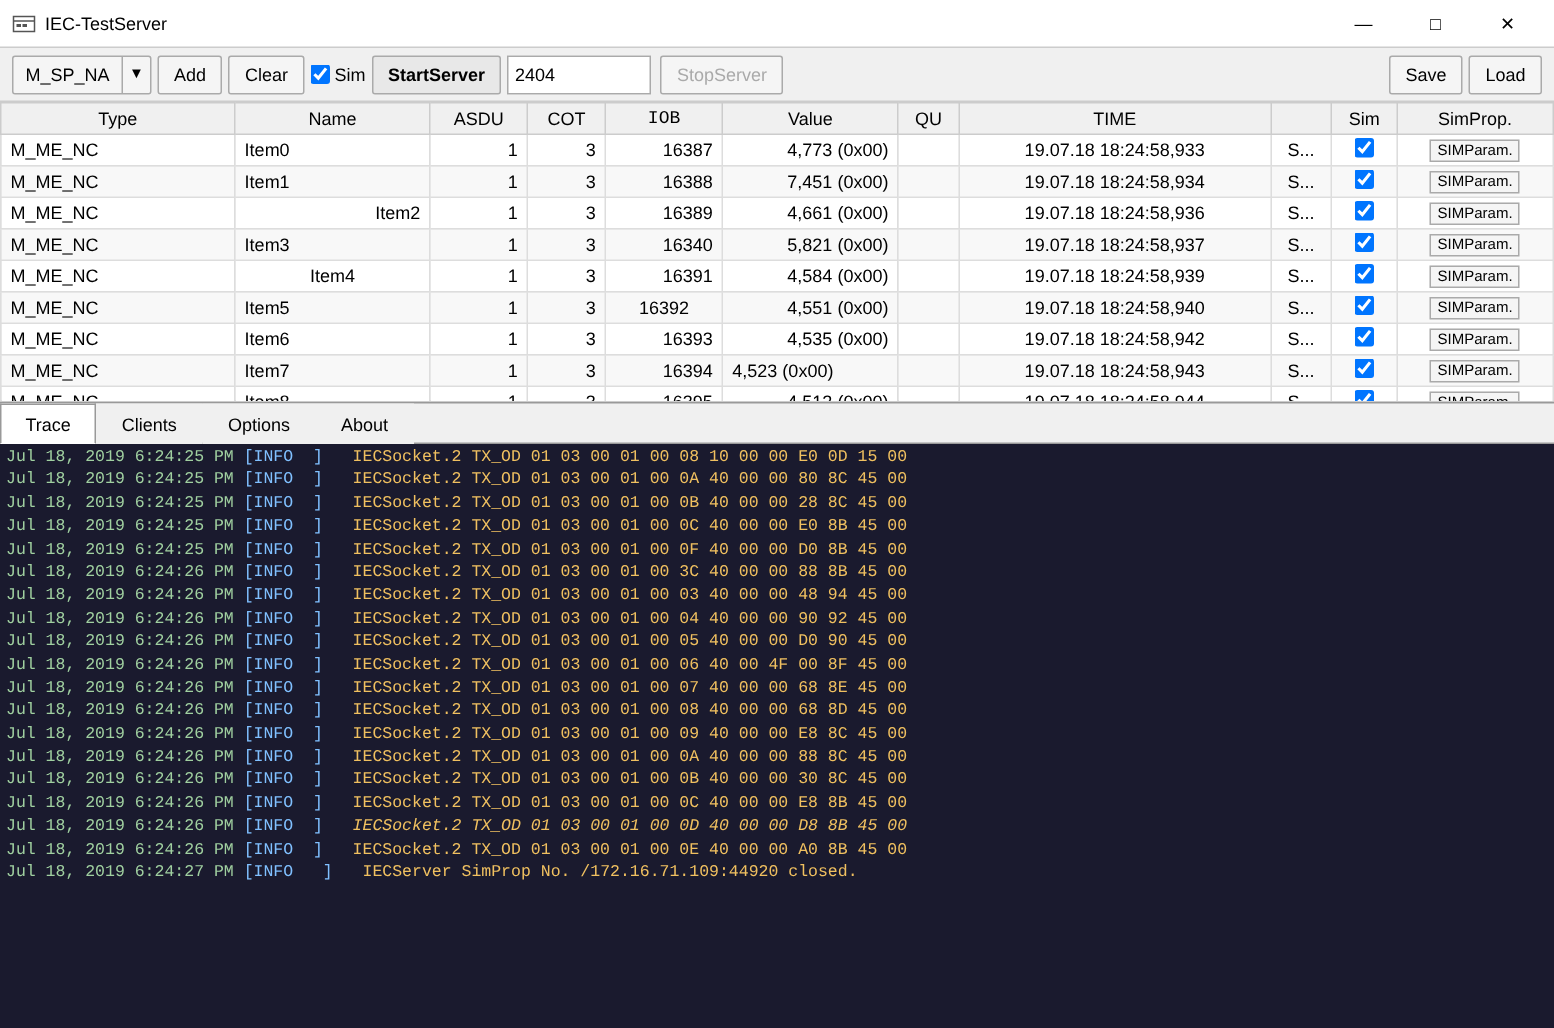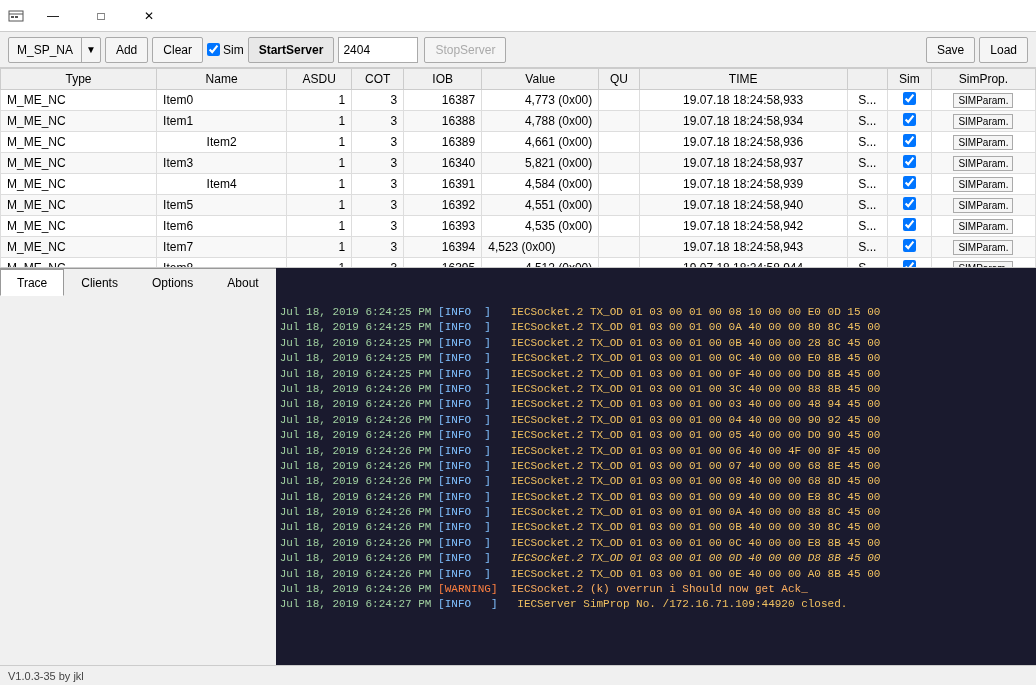--- a/index.html
+++ b/index.html
@@ -98,21 +98,21 @@
       font-size: 10px;
     }
     .checkbox-label {
       display: flex;
       align-items: center;
       gap: 3px;
       font-size: 12px;
     }
     .port-input {
       height: 26px;
-      width: 80px;
+      width: 96px;
       border: 1px solid #aaa;
       padding: 0 4px;
       font-size: 12px;
       background: #fff;
     }
     .data-table {
       width: 100%;
       border-collapse: collapse;
       font-size: 12px;
     }
@@ -130,21 +130,21 @@
       white-space: nowrap;
       overflow: hidden;
     }
     .data-table tr:nth-child(odd) td { background: #fff; }
     .data-table tr:nth-child(even) td { background: #f8f8f8; }
 
     .col-type { width: 120px; }
     .col-name { width: 100px; }
     .col-asdu { width: 50px; text-align: right; }
     .col-cot { width: 40px; text-align: right; }
-    .col-iob { width: 60px; text-align: right; }
+    .col-iob { width: 60px; text-align: right; font-family: Liberation Mono, monospace; }
     .col-value { width: 90px; text-align: right; }
     .col-qu { width: 30px; text-align: right; }
     .col-time { width: 160px; text-align: center; }
     .col-s { width: 30px; text-align: center; }
     .col-sim { width: 30px; text-align: center; }
     .col-simprop { width: 80px; text-align: center; }
 
     .tabs-bar {
       display: flex;
       background: #f0f0f0;
@@ -171,21 +171,20 @@
     }
 
     .log-panel {
       background: #1a1a2e;
       color: #d4d4d4;
       font-family: 'Courier New', monospace;
       font-size: 11px;
       overflow-y: auto;
       flex: 1;
       padding: 2px 4px;
-      margin-top: 35px;
     }
     .log-line {
       line-height: 1.4;
       white-space: pre;
     }
 
     .status-bar {
       background: #f0f0f0;
       border-top: 1px solid #ccc;
       height: 20px;
@@ -202,21 +201,21 @@
       height: calc(685px - 32px);
     }
 
     .table-wrapper {
       position: relative;
       overflow: hidden;
     }
 
     .bottom-section {
       display: flex;
-      flex-direction: row;
+      flex-direction: column;
       flex: 1;
       min-height: 0;
     }
 
     .log-wrapper {
       flex: 1;
       overflow: hidden;
       position: relative;
       background: #1a1a2e;
     }
@@ -226,20 +225,21 @@
 
 <div class="title-bar">
   <div class="title-bar-icon">
     <svg width="16" height="16" viewBox="0 0 16 16">
       <rect x="1" y="3" width="14" height="10" fill="none" stroke="#555" stroke-width="1"></rect>
       <line x1="1" y1="6" x2="15" y2="6" stroke="#555" stroke-width="1"></line>
       <rect x="3" y="8" width="3" height="2" fill="#555"></rect>
       <rect x="7" y="8" width="3" height="2" fill="#555"></rect>
     </svg>
   </div>
+  <span class="title-bar-text">IEC-TestServer</span>
   <div class="title-bar-controls">
     <button class="title-bar-btn">—</button>
     <button class="title-bar-btn">□</button>
     <button class="title-bar-btn close">✕</button>
   </div>
 </div>
 
 <div class="main-content">
 
   <div class="toolbar">
@@ -291,30 +291,30 @@
             <td style="text-align: center;">S...</td>
             <td style="text-align: center;"><input type="checkbox" checked="" style=""></td>
             <td style="text-align: center;"><button style="font-size: 10px; padding: 1px 4px; cursor: pointer; border: 1px solid rgb(170, 170, 170); background: rgb(245, 245, 245);">SIMParam.</button></td>
           </tr>
           <tr>
             <td style="text-align: left;">M_ME_NC</td>
             <td style="text-align: left;">Item1</td>
             <td style="text-align: right;">1</td>
             <td style="text-align: right;">3</td>
             <td style="text-align: right;">16388</td>
-            <td style="text-align: right;">4,788 (0x00)</td>
+            <td style="text-align: right;">7,451 (0x00)</td>
             <td style="text-align: right;"></td>
             <td style="text-align: center;">19.07.18  18:24:58,934</td>
             <td style="text-align: center;">S...</td>
             <td style="text-align: center;"><input type="checkbox" checked="" style=""></td>
             <td style="text-align: center;"><button style="font-size: 10px; padding: 1px 4px; cursor: pointer; border: 1px solid rgb(170, 170, 170); background: rgb(245, 245, 245);">SIMParam.</button></td>
           </tr>
           <tr>
             <td style="text-align: left;">M_ME_NC</td>
-            <td style="text-align: center;">Item2</td>
+            <td style="text-align: right;">Item2</td>
             <td style="text-align: right;">1</td>
             <td style="text-align: right;">3</td>
             <td style="text-align: right;">16389</td>
             <td style="text-align: right;">4,661 (0x00)</td>
             <td style="text-align: right;"></td>
             <td style="text-align: center;">19.07.18  18:24:58,936</td>
             <td style="text-align: center;">S...</td>
             <td style="text-align: center;"><input type="checkbox" checked="" style=""></td>
             <td style="text-align: center;"><button style="font-size: 10px; padding: 1px 4px; cursor: pointer; border: 1px solid rgb(170, 170, 170); background: rgb(245, 245, 245);">SIMParam.</button></td>
           </tr>
@@ -342,21 +342,21 @@
             <td style="text-align: center;">19.07.18  18:24:58,939</td>
             <td style="text-align: center;">S...</td>
             <td style="text-align: center;"><input type="checkbox" checked="" style=""></td>
             <td style="text-align: center;"><button style="font-size: 10px; padding: 1px 4px; cursor: pointer; border: 1px solid rgb(170, 170, 170); background: rgb(245, 245, 245);">SIMParam.</button></td>
           </tr>
           <tr>
             <td style="text-align: left;">M_ME_NC</td>
             <td style="text-align: left;">Item5</td>
             <td style="text-align: right;">1</td>
             <td style="text-align: right;">3</td>
-            <td style="text-align: right;">16392</td>
+            <td style="text-align: center;">16392</td>
             <td style="text-align: right;">4,551 (0x00)</td>
             <td style="text-align: right;"></td>
             <td style="text-align: center;">19.07.18  18:24:58,940</td>
             <td style="text-align: center;">S...</td>
             <td style="text-align: center;"><input type="checkbox" checked="" style=""></td>
             <td style="text-align: center;"><button style="font-size: 10px; padding: 1px 4px; cursor: pointer; border: 1px solid rgb(170, 170, 170); background: rgb(245, 245, 245);">SIMParam.</button></td>
           </tr>
           <tr>
             <td style="text-align: left;">M_ME_NC</td>
             <td style="text-align: left;">Item6</td>
@@ -422,22 +422,18 @@
           <div class="log-line"><span style="color:#a0d0a0;">Jul 18, 2019 6:24:26 PM</span> <span style="color:#80c0ff;">[INFO  ]</span>  <span style="color:#f0c060;"> IECSocket.2 TX_OD 01 03 00 01 00 05 40 00 00 D0 90 45 00</span></div>
           <div class="log-line"><span style="color:#a0d0a0;">Jul 18, 2019 6:24:26 PM</span> <span style="color:#80c0ff;">[INFO  ]</span>  <span style="color:#f0c060;"> IECSocket.2 TX_OD 01 03 00 01 00 06 40 00 4F 00 8F 45 00</span></div>
           <div class="log-line"><span style="color:#a0d0a0;">Jul 18, 2019 6:24:26 PM</span> <span style="color:#80c0ff;">[INFO  ]</span>  <span style="color:#f0c060;"> IECSocket.2 TX_OD 01 03 00 01 00 07 40 00 00 68 8E 45 00</span></div>
           <div class="log-line"><span style="color:#a0d0a0;">Jul 18, 2019 6:24:26 PM</span> <span style="color:#80c0ff;">[INFO  ]</span>  <span style="color:#f0c060;"> IECSocket.2 TX_OD 01 03 00 01 00 08 40 00 00 68 8D 45 00</span></div>
           <div class="log-line"><span style="color:#a0d0a0;">Jul 18, 2019 6:24:26 PM</span> <span style="color:#80c0ff;">[INFO  ]</span>  <span style="color:#f0c060;"> IECSocket.2 TX_OD 01 03 00 01 00 09 40 00 00 E8 8C 45 00</span></div>
           <div class="log-line"><span style="color:#a0d0a0;">Jul 18, 2019 6:24:26 PM</span> <span style="color:#80c0ff;">[INFO  ]</span>  <span style="color:#f0c060;"> IECSocket.2 TX_OD 01 03 00 01 00 0A 40 00 00 88 8C 45 00</span></div>
           <div class="log-line"><span style="color:#a0d0a0;">Jul 18, 2019 6:24:26 PM</span> <span style="color:#80c0ff;">[INFO  ]</span>  <span style="color:#f0c060;"> IECSocket.2 TX_OD 01 03 00 01 00 0B 40 00 00 30 8C 45 00</span></div>
           <div class="log-line"><span style="color:#a0d0a0;">Jul 18, 2019 6:24:26 PM</span> <span style="color:#80c0ff;">[INFO  ]</span>  <span style="color:#f0c060;"> IECSocket.2 TX_OD 01 03 00 01 00 0C 40 00 00 E8 8B 45 00</span></div>
           <div class="log-line"><span style="color:#a0d0a0;">Jul 18, 2019 6:24:26 PM</span> <span style="color:#80c0ff;">[INFO  ]</span>  <span style="color:#f0c060;font-style:italic;"> IECSocket.2 TX_OD 01 03 00 01 00 0D 40 00 00 D8 8B 45 00</span></div>
           <div class="log-line"><span style="color:#a0d0a0;">Jul 18, 2019 6:24:26 PM</span> <span style="color:#80c0ff;">[INFO  ]</span>  <span style="color:#f0c060;"> IECSocket.2 TX_OD 01 03 00 01 00 0E 40 00 00 A0 8B 45 00</span></div>
-          <div class="log-line" style="color: rgb(255, 176, 96);"><span style="color:#a0d0a0;">Jul 18, 2019 6:24:26 PM</span> <span style="color:#ff8040;">[WARNING]</span>  IECSocket.2 (k) overrun i Should now get Ack_</div>
           <div class="log-line"><span style="color:#a0d0a0;">Jul 18, 2019 6:24:27 PM</span> <span style="color:#80c0ff;">[INFO   ]</span>  <span style="color:#f0c060;"> IECServer SimProp No. /172.16.71.109:44920 closed.</span></div>
         </div>
     </div>
   </div>
 
-  <div class="status-bar">
-    <span>V1.0.3-35 by jkl</span>
-  </div>
 </div>
 
 </body></html>

